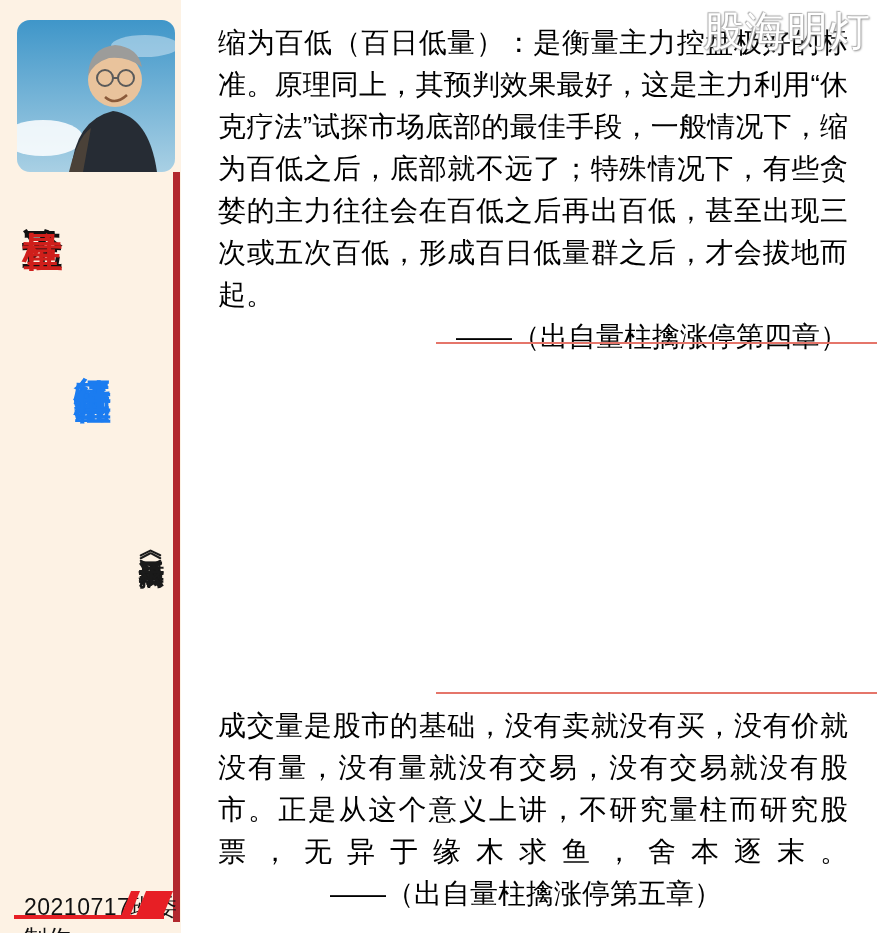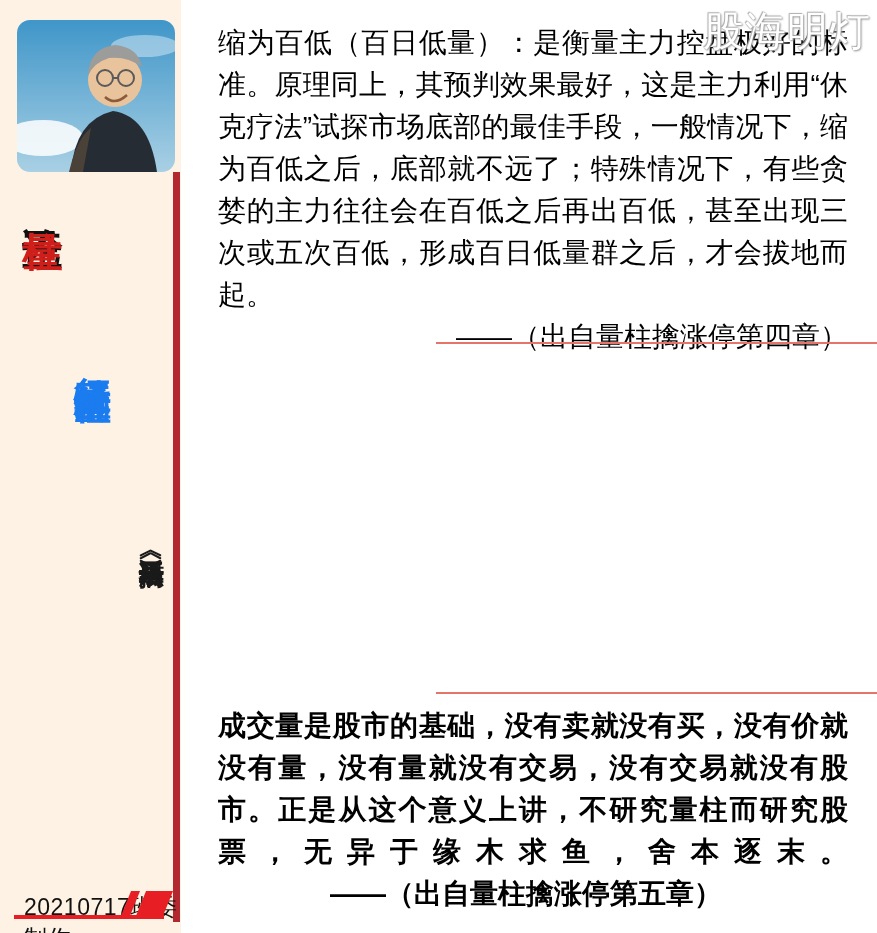--- a/index.html
+++ b/index.html
@@ -33,21 +33,21 @@
   .watermark{position:absolute;right:6px;top:4px;font-size:41px;font-weight:normal;
              color:#ffffff;letter-spacing:1px;z-index:6;
              text-shadow:0 0 1px #8a8a8a,1px 1px 2px #9a9a9a,-1px -1px 1px #b5b5b5;}
 
   
   .content{position:absolute;left:218px;top:0;width:630px;height:856px;background:transparent;}
   .section{position:absolute;left:0;width:630px;font-size:28px;line-height:42px;color:#000000;
            text-align:justify;font-family:"Liberation Sans",sans-serif;}
   .sec1{top:22px;}
   .sec2{top:356px;}
-  .sec3{top:705px;font-weight:bold;}
+  .sec3{top:705px;}
   .section p{margin:0;}
   .attr-own-line{display:block;text-align:right;}
   .attr-inline{display:inline-block;margin-left:112px;white-space:nowrap;}
   .separator{position:absolute;left:218px;width:630px;height:2px;background:#e5756a;}
   .sep1{top:342px;}
   .sep2{top:692px;}
 </style>
 </head>
 <body>
 

